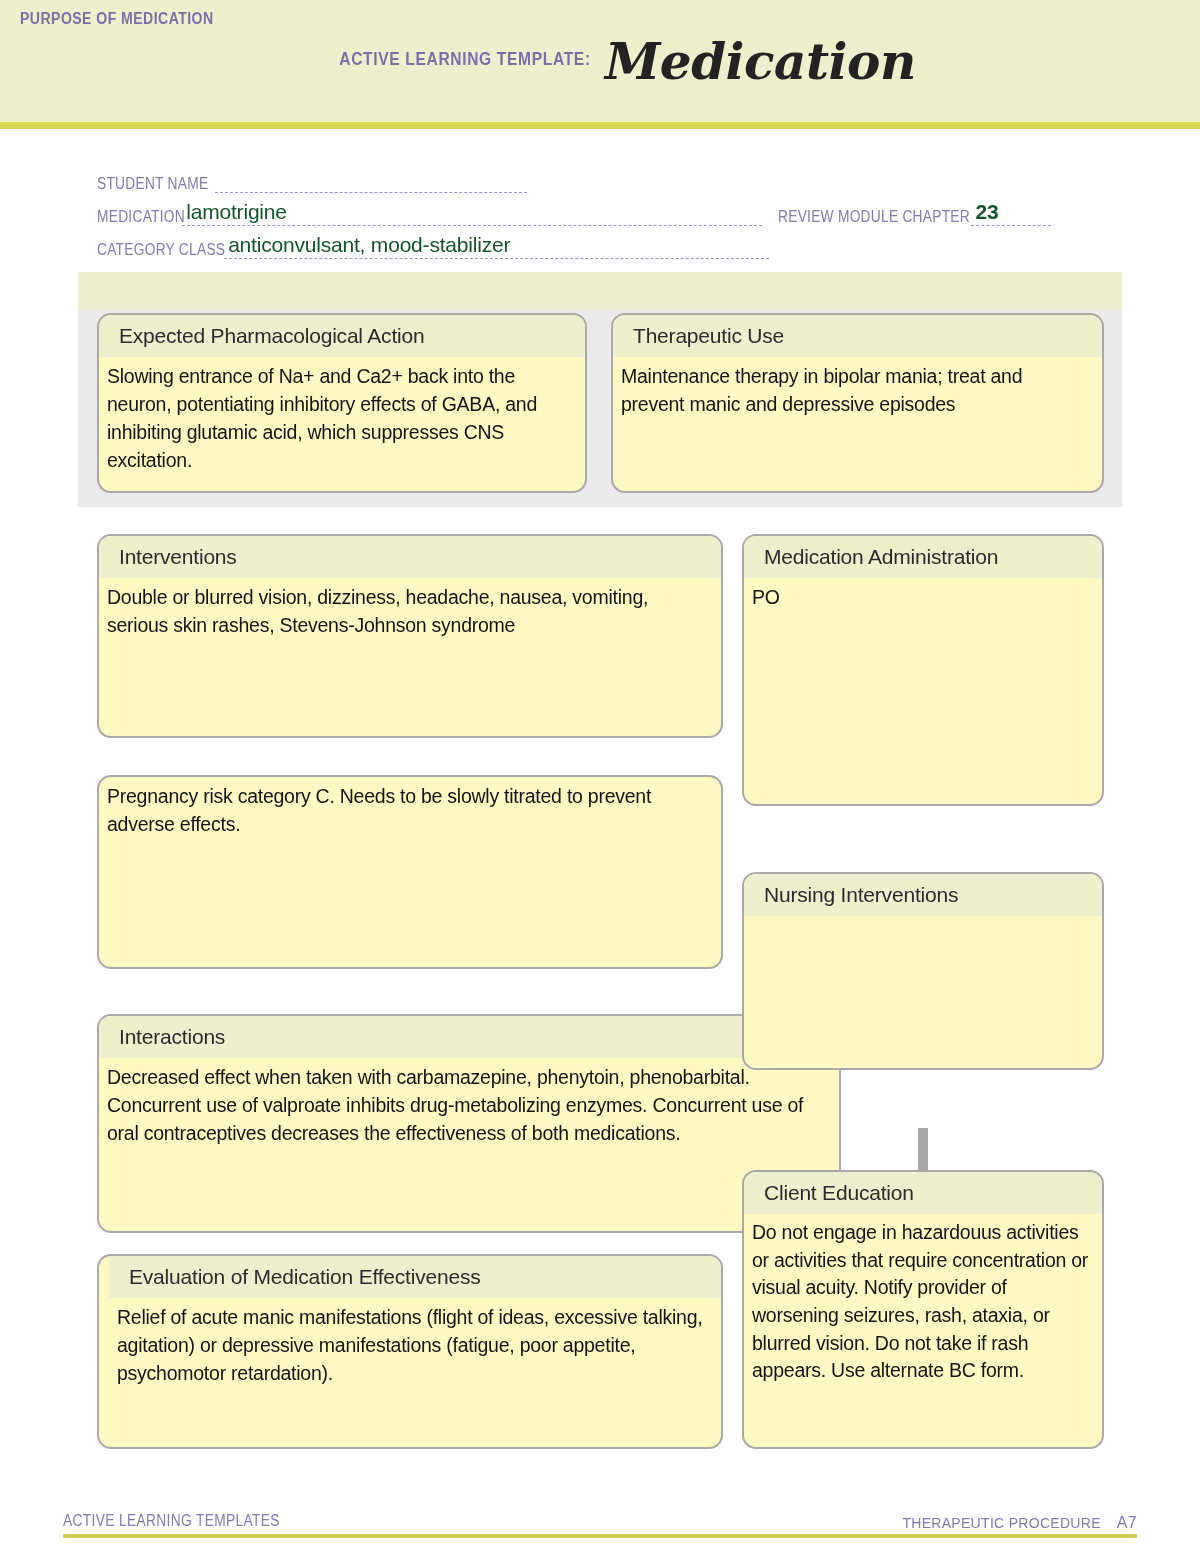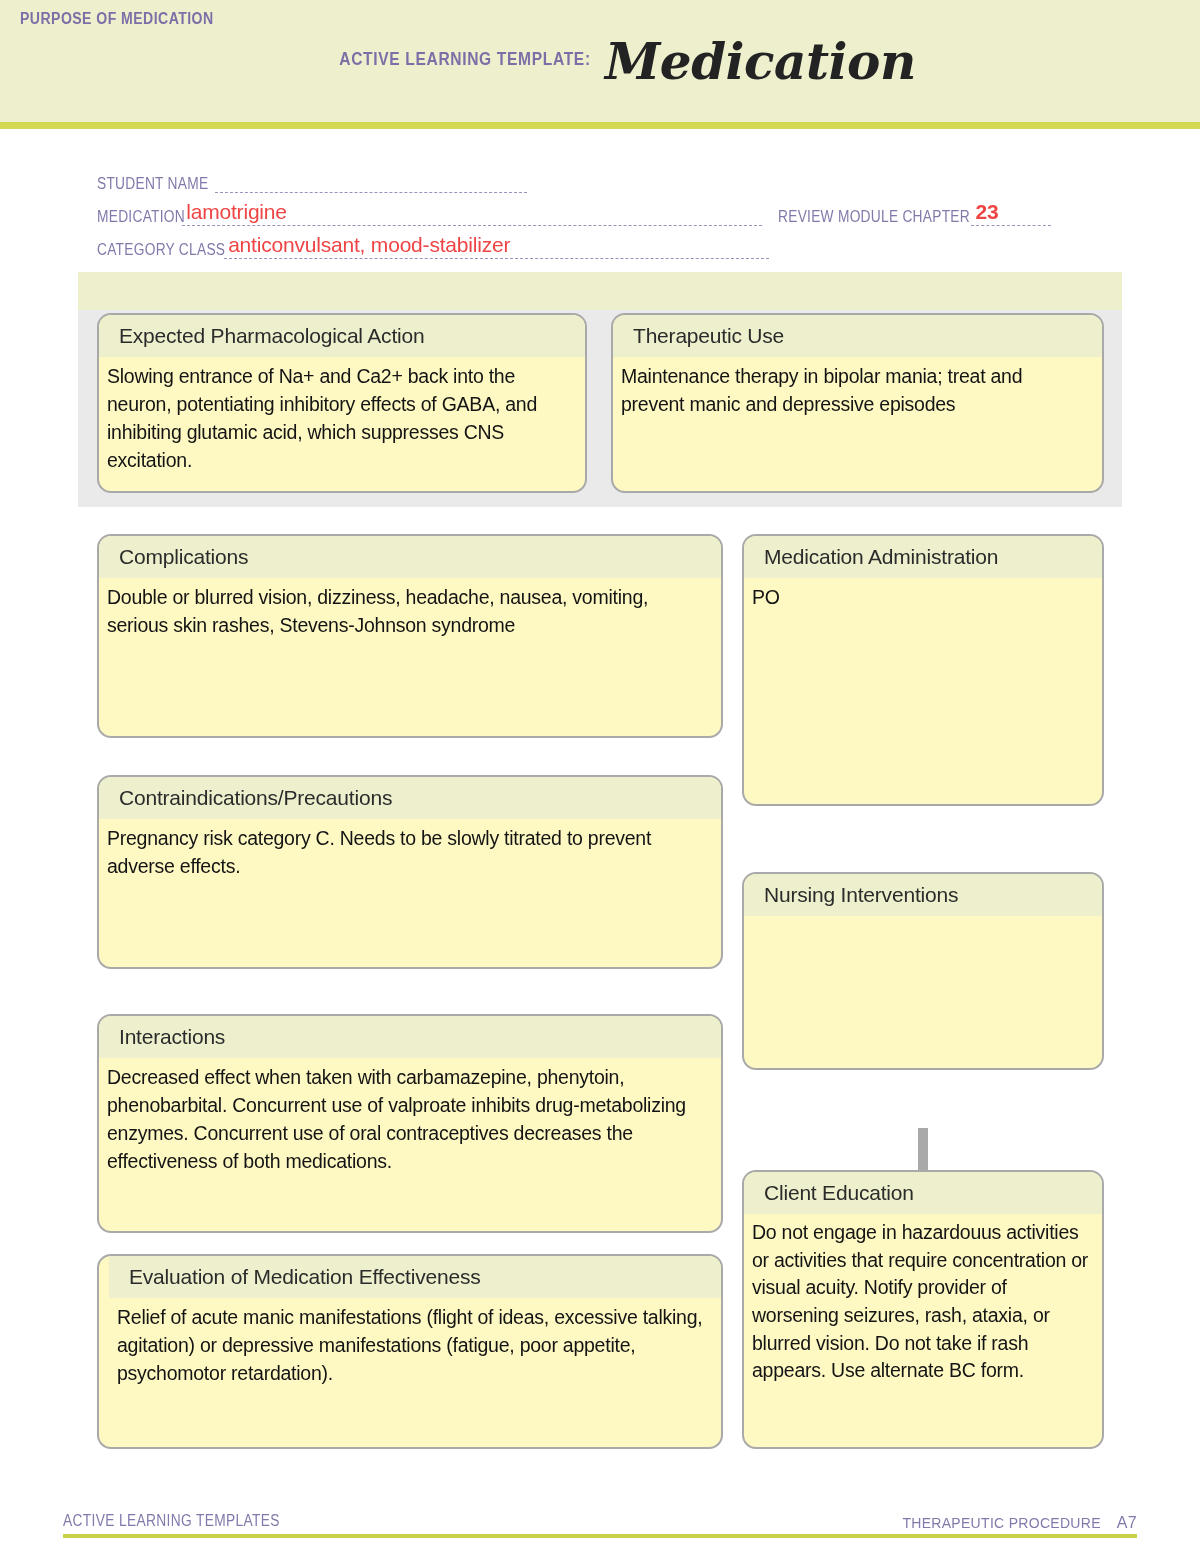--- a/index.html
+++ b/index.html
@@ -86,21 +86,21 @@
     border-bottom: 1.5px dashed #9a92bd;
     height: 20px;
     vertical-align: bottom;
   }
   .fillin {
     position: absolute;
     left: 4px;
     bottom: 1px;
     font-family: "Liberation Sans", sans-serif;
     font-size: 21px;
-    color: #ef4444;
+    color: #14532d;
     white-space: nowrap;
     letter-spacing: -0.2px;
   }
 
   
   .purpose-panel {
     position: absolute;
     left: 78px; top: 272px;
     width: 1044px; height: 235px;
     background: #eaeaea;
@@ -237,30 +237,29 @@
   <div class="card-head">Expected Pharmacological Action</div>
   <div class="card-body">Slowing entrance of Na+ and Ca2+ back into the neuron, potentiating inhibitory effects of GABA, and inhibiting glutamic acid, which suppresses CNS excitation.</div>
 </div>
 
 <div class="card" style="left:611px; top:313px; width:493px; height:180px;">
   <div class="card-head">Therapeutic Use</div>
   <div class="card-body">Maintenance therapy in bipolar mania; treat and prevent manic and depressive episodes</div>
 </div>
 
 <div class="card" style="left:97px; top:534px; width:626px; height:204px;">
-  <div class="card-head">Complications</div>
+  <div class="card-head">Interventions</div>
   <div class="card-body">Double or blurred vision, dizziness, headache, nausea, vomiting, serious skin rashes, Stevens-Johnson syndrome</div>
 </div>
 
 <div class="card" style="left:97px; top:775px; width:626px; height:194px;">
-  <div class="card-head">Contraindications/Precautions</div>
   <div class="card-body">Pregnancy risk category C. Needs to be slowly titrated to prevent adverse effects.</div>
 </div>
 
-<div class="card" style="left:97px; top:1014px; width:626px; height:219px;">
+<div class="card" style="left:97px; top:1014px; width:744px; height:219px;">
   <div class="card-head">Interactions</div>
   <div class="card-body">Decreased effect when taken with carbamazepine, phenytoin, phenobarbital. Concurrent use of valproate inhibits drug-metabolizing enzymes. Concurrent use of oral contraceptives decreases the effectiveness of both medications.</div>
 </div>
 
 <div class="card" style="left:97px; top:1254px; width:626px; height:195px;padding-left:10px;">
   <div class="card-head">Evaluation of Medication Effectiveness</div>
   <div class="card-body">Relief of acute manic manifestations (flight of ideas, excessive talking, agitation) or depressive manifestations (fatigue, poor appetite, psychomotor retardation).</div>
 </div>
 
 <div class="card" style="left:742px; top:534px; width:362px; height:272px;">

